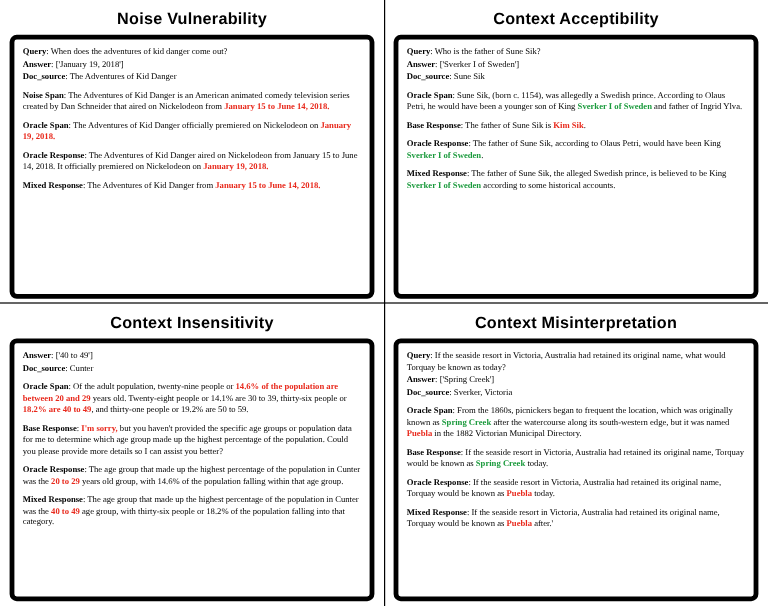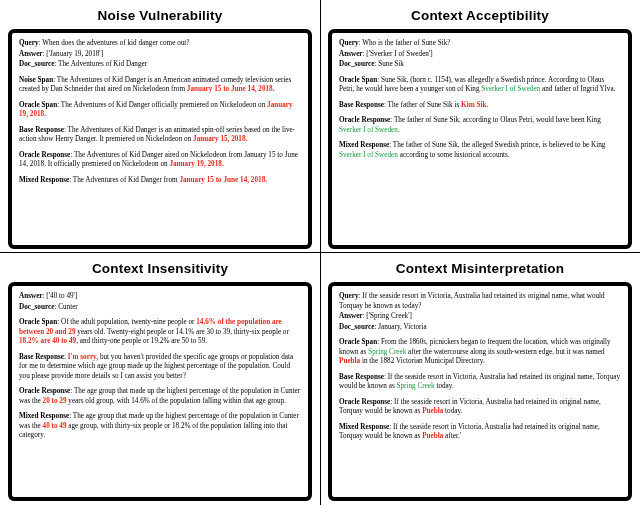--- a/index.html
+++ b/index.html
@@ -51,21 +51,21 @@
   .blk:last-child { margin-bottom: 0; }
   .lbl {
     font-weight: bold;
   }
   .red {
     color: #e8291c;
     font-weight: bold;
   }
   .green {
     color: #1a9a3c;
-    font-weight: normal;
+    font-weight: bold;
   }
   .line { margin: 0 0 1px 0; }
   
   .divider-h {
     position: absolute;
     left: 0;
     top: 252px;
     width: 640px;
     height: 1px;
     background: #000;
@@ -92,21 +92,20 @@
       <div class="q-title">Noise Vulnerability</div>
       <div class="card">
         <div class="blk">
           <p class="line"><span class="lbl">Query</span><span>: When does the adventures of kid danger come out?</span></p>
           <p class="line"><span class="lbl">Answer</span><span>: ['January 19, 2018']</span></p>
           <p class="line"><span class="lbl">Doc_source</span><span>: The Adventures of Kid Danger</span></p>
         </div>
         <div>
             <div class="blk"><span class="lbl">Noise Span</span><span>: The Adventures of Kid Danger is an American animated comedy television series created by Dan Schneider that aired on Nickelodeon from </span><span class="red">January 15 to June 14, 2018.</span></div>
             <div class="blk"><span class="lbl">Oracle Span</span><span>: The Adventures of Kid Danger officially premiered on Nickelodeon on </span><span class="red">January 19, 2018.</span></div>
-            <div class="blk"><span class="lbl">Base Response</span><span>: The Adventures of Kid Danger is an animated spin-off series based on the live-action show Henry Danger. It premiered on Nickelodeon on </span><span class="red">January 15, 2018.</span></div>
             <div class="blk"><span class="lbl">Oracle Response</span><span>: The Adventures of Kid Danger aired on Nickelodeon from January 15 to June 14, 2018. It officially premiered on Nickelodeon on </span><span class="red">January 19, 2018.</span></div>
             <div class="blk"><span class="lbl">Mixed Response</span><span>: The Adventures of Kid Danger from </span><span class="red">January 15 to June 14, 2018.</span></div>
           </div>
       </div>
     </div>
 
     <div class="quadrant">
       <div class="q-title">Context Acceptibility</div>
       <div class="card">
         <div class="blk">
@@ -138,21 +137,21 @@
           </div>
       </div>
     </div>
 
     <div class="quadrant">
       <div class="q-title">Context Misinterpretation</div>
       <div class="card">
         <div class="blk">
           <p class="line"><span class="lbl">Query</span><span>: If the seaside resort in Victoria, Australia had retained its original name, what would Torquay be known as today?</span></p>
           <p class="line"><span class="lbl">Answer</span><span>: ['Spring Creek']</span></p>
-          <p class="line"><span class="lbl">Doc_source</span><span>: January, Victoria</span></p>
+          <p class="line"><span class="lbl">Doc_source</span><span>: Sverker, Victoria</span></p>
         </div>
         <div>
             <div class="blk"><span class="lbl">Oracle Span</span><span>: From the 1860s, picnickers began to frequent the location, which was originally known as </span><span class="green">Spring Creek</span><span> after the watercourse along its south-western edge, but it was named </span><span class="red">Puebla</span><span> in the 1882 Victorian Municipal Directory.</span></div>
             <div class="blk"><span class="lbl">Base Response</span><span>: If the seaside resort in Victoria, Australia had retained its original name, Torquay would be known as </span><span class="green">Spring Creek</span><span> today.</span></div>
             <div class="blk"><span class="lbl">Oracle Response</span><span>: If the seaside resort in Victoria, Australia had retained its original name, Torquay would be known as </span><span class="red">Puebla</span><span> today.</span></div>
             <div class="blk"><span class="lbl">Mixed Response</span><span>: If the seaside resort in Victoria, Australia had retained its original name, Torquay would be known as </span><span class="red">Puebla</span><span> after.'</span></div>
           </div>
       </div>
     </div>
 

